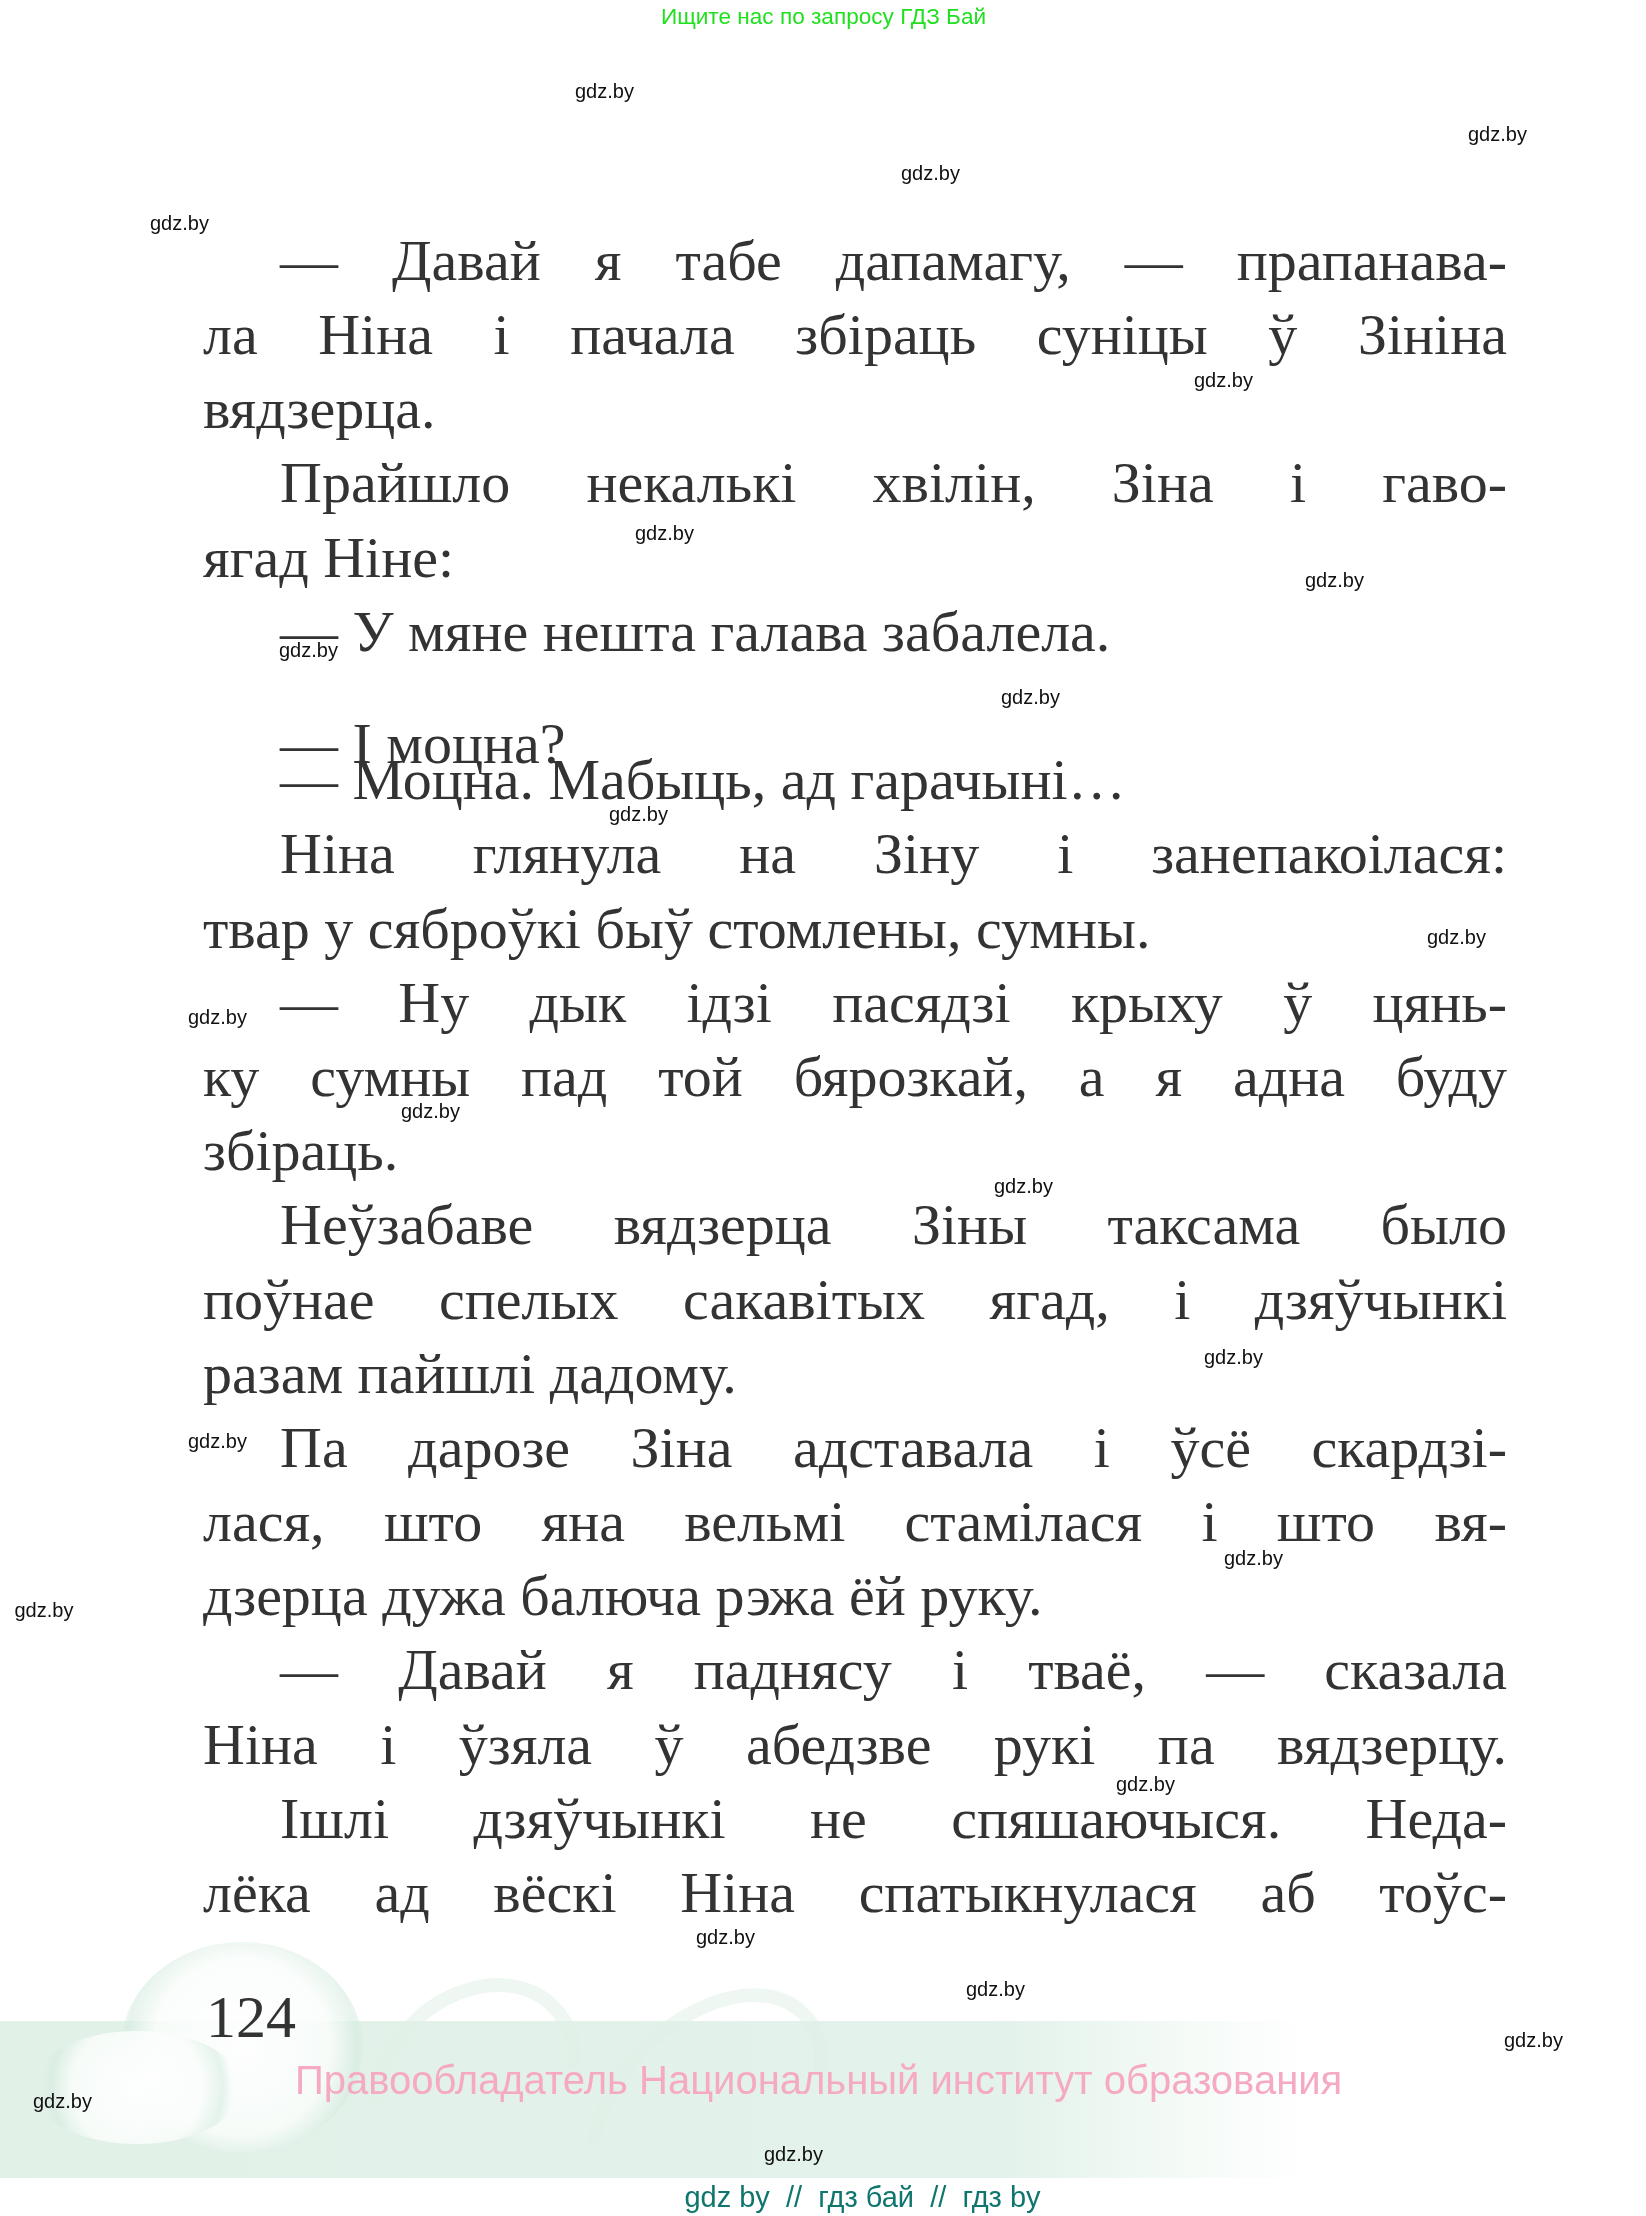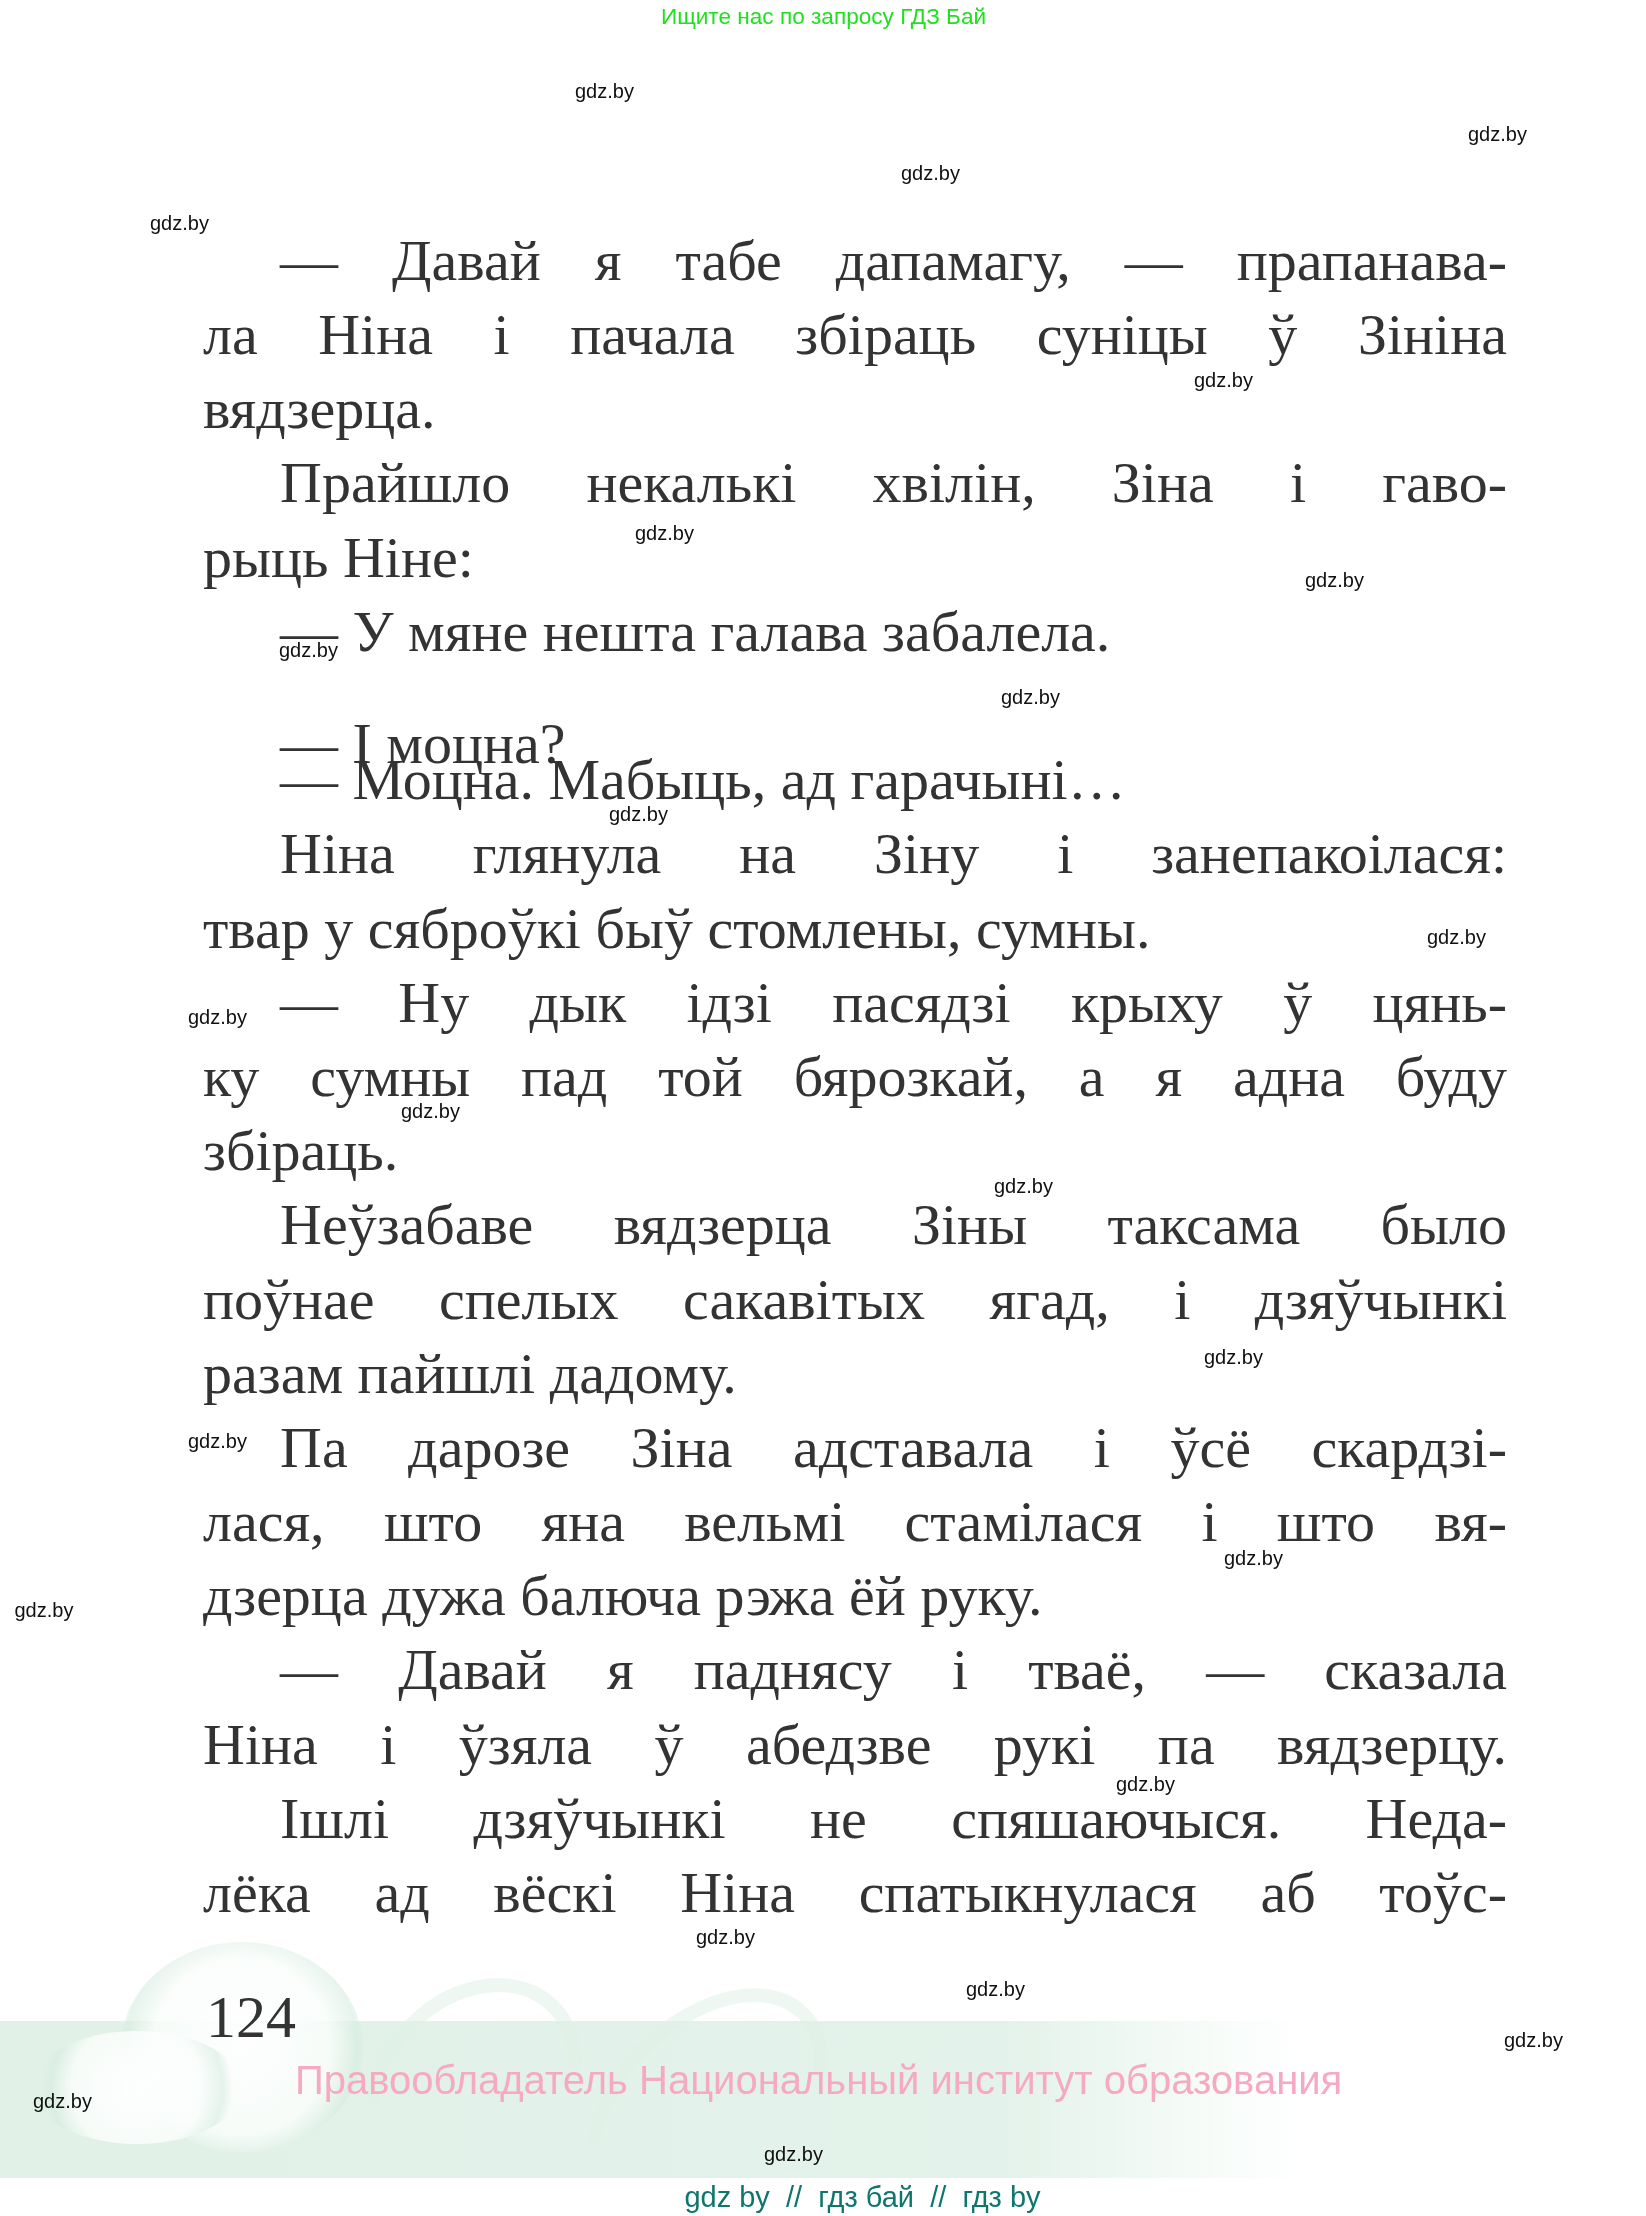--- a/index.html
+++ b/index.html
@@ -64,21 +64,21 @@
 <div class="cloud" style="left:121px; top:1942px; width:242px; height:210px;"></div>
 <div class="cloud" style="left:32px; top:2031px; width:210px; height:113px;"></div>
 <div class="wave" style="left:355px; top:1991px; width:210px; height:161px; transform:rotate(-45deg);"></div>
 <div class="wave" style="left:564px; top:2015px; width:258px; height:161px; transform:rotate(-45deg);"></div>
 
 <div id="text-body">
     <div class="text-line indent justify" style="top: 229px;">— Давай я табе дапамагу, — прапанава-</div>
     <div class="text-line justify" style="top: 303px;">ла Ніна і пачала збіраць суніцы ў Зініна</div>
     <div class="text-line" style="top: 377px;">вядзерца.</div>
     <div class="text-line indent justify" style="top: 451px;">Прайшло некалькі хвілін, Зіна і гаво-</div>
-    <div class="text-line" style="top: 526px;">рыць Ніне:</div>
+    <div class="text-line" style="top: 526px;">ягад Ніне:</div>
     <div class="text-line indent" style="top: 600px;">— У мяне нешта галава забалела.</div>
     <div class="text-line indent" style="top: 712px;">— І моцна?</div>
     <div class="text-line indent" style="top: 748px;">— Моцна. Мабыць, ад гарачыні…</div>
     <div class="text-line indent justify" style="top: 822px;">Ніна глянула на Зіну і занепакоілася:</div>
     <div class="text-line" style="top: 897px;">твар у сяброўкі быў стомлены, сумны.</div>
     <div class="text-line indent justify" style="top: 971px;">— Ну дык ідзі пасядзі крыху ў цянь-</div>
     <div class="text-line justify" style="top: 1045px;">ку сумны пад той бярозкай, а я адна буду</div>
     <div class="text-line" style="top: 1119px;">збіраць.</div>
     <div class="text-line indent justify" style="top: 1193px;">Неўзабаве вядзерца Зіны таксама было</div>
     <div class="text-line justify" style="top: 1268px;">поўнае спелых сакавітых ягад, і дзяўчынкі</div>

